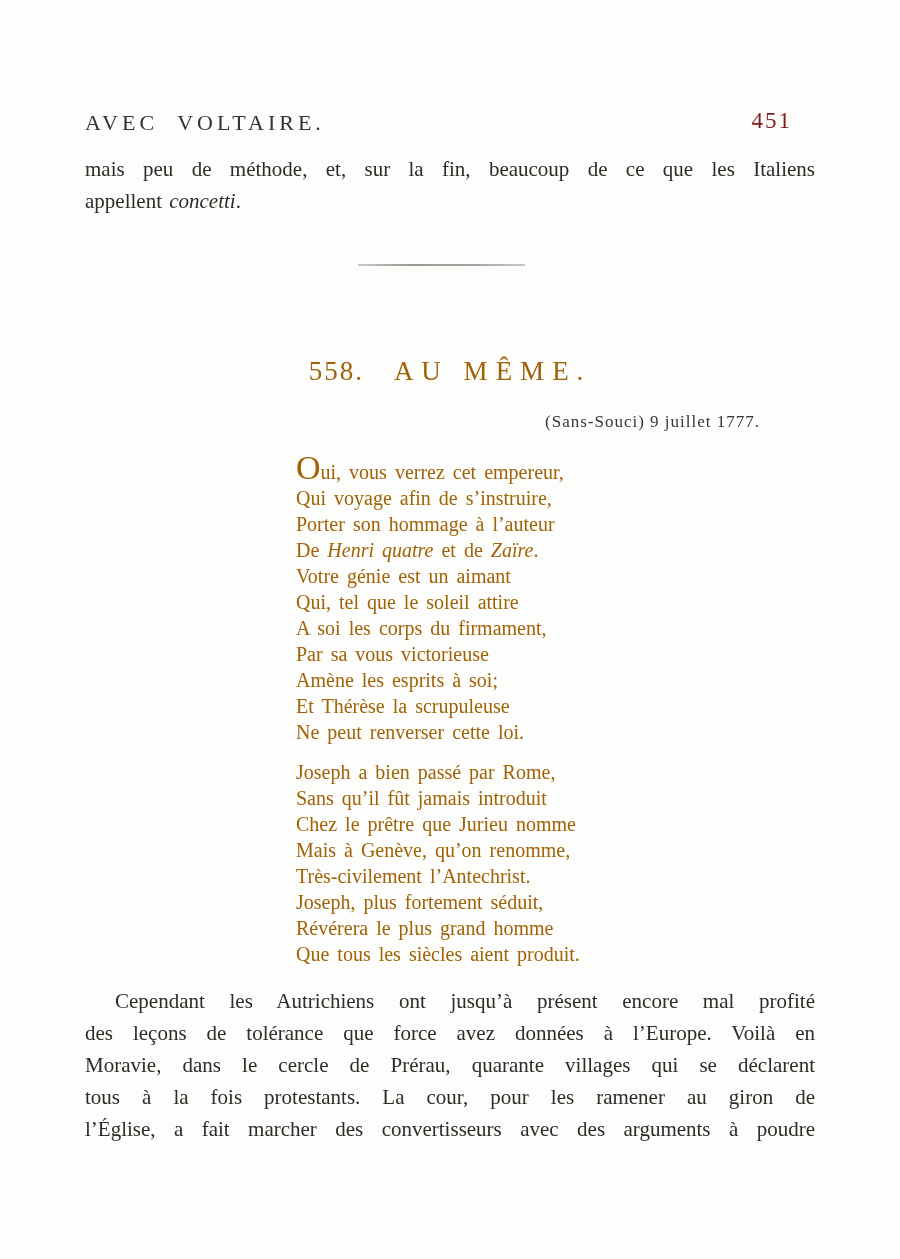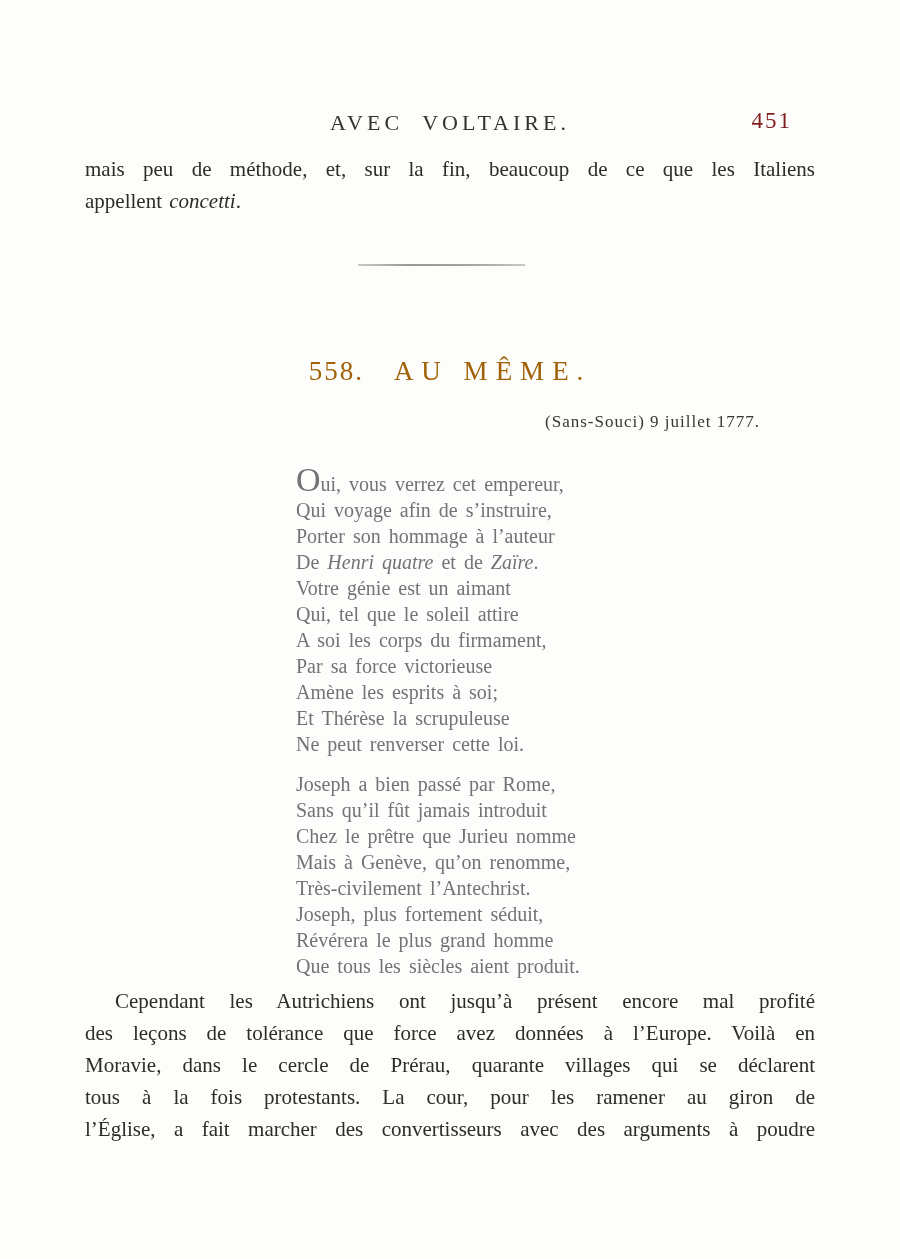--- a/index.html
+++ b/index.html
@@ -16,21 +16,20 @@
     color: #2e2c29;
     font-family: "Liberation Serif", "DejaVu Serif", serif;
     overflow: hidden;
   }
   
   .running-title {
     position: absolute;
     top: 110px;
     left: 85px;
     width: 730px;
-    text-align: center;
     font-size: 22px;
     letter-spacing: 4px;
     word-spacing: 10px;
     color: #34322f;
   }
   .page-number {
     position: absolute;
     top: 108px;
     right: 108px;
     font-size: 23px;
@@ -93,23 +92,22 @@
     letter-spacing: 1px;
     color: #383633;
   }
   
   .poem {
     position: absolute;
     top: 455px;
     left: 296px;
     font-size: 20px;
     line-height: 26px;
-    color: #737373;
+    color: #a16207;
     word-spacing: 3px;
-    margin-top: 12px;
   }
   .stanza { display: block; }
   .stanza + .stanza { margin-top: 14px; }
   .vline { display: block; white-space: nowrap; }
   .dropcap {
     font-size: 34px;
     line-height: 26px;
   }
   
   .closing {
@@ -147,21 +145,21 @@
   <div class="poem">
 
     <div class="stanza">
       <span class="vline"><span class="dropcap">O</span><span>ui, vous verrez cet empereur,</span></span>
       <span class="vline">Qui voyage afin de s’instruire,</span>
       <span class="vline">Porter son hommage à l’auteur</span>
       <span class="vline"><span>De </span><span class="italic">Henri quatre</span><span> et de </span><span class="italic">Zaïre</span><span>.</span></span>
       <span class="vline">Votre génie est un aimant</span>
       <span class="vline">Qui, tel que le soleil attire</span>
       <span class="vline">A soi les corps du firmament,</span>
-      <span class="vline">Par sa force victorieuse</span>
+      <span class="vline">Par sa vous victorieuse</span>
       <span class="vline">Amène les esprits à soi;</span>
       <span class="vline">Et Thérèse la scrupuleuse</span>
       <span class="vline">Ne peut renverser cette loi.</span>
     </div>
 
     <div class="stanza">
       <span class="vline">Joseph a bien passé par Rome,</span>
       <span class="vline">Sans qu’il fût jamais introduit</span>
       <span class="vline">Chez le prêtre que Jurieu nomme</span>
       <span class="vline">Mais à Genève, qu’on renomme,</span>

